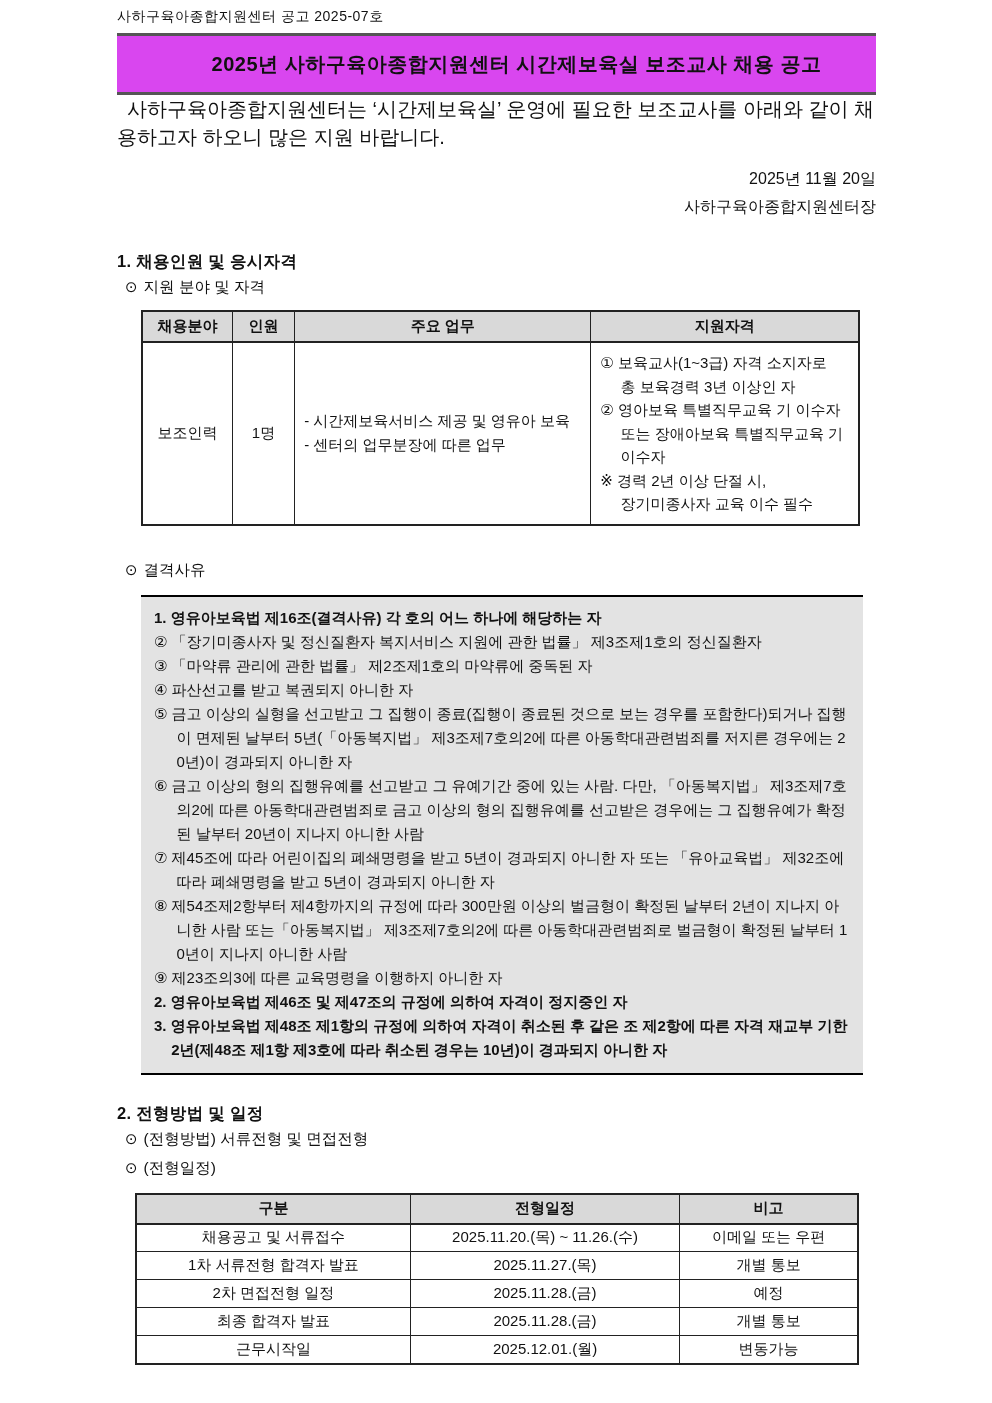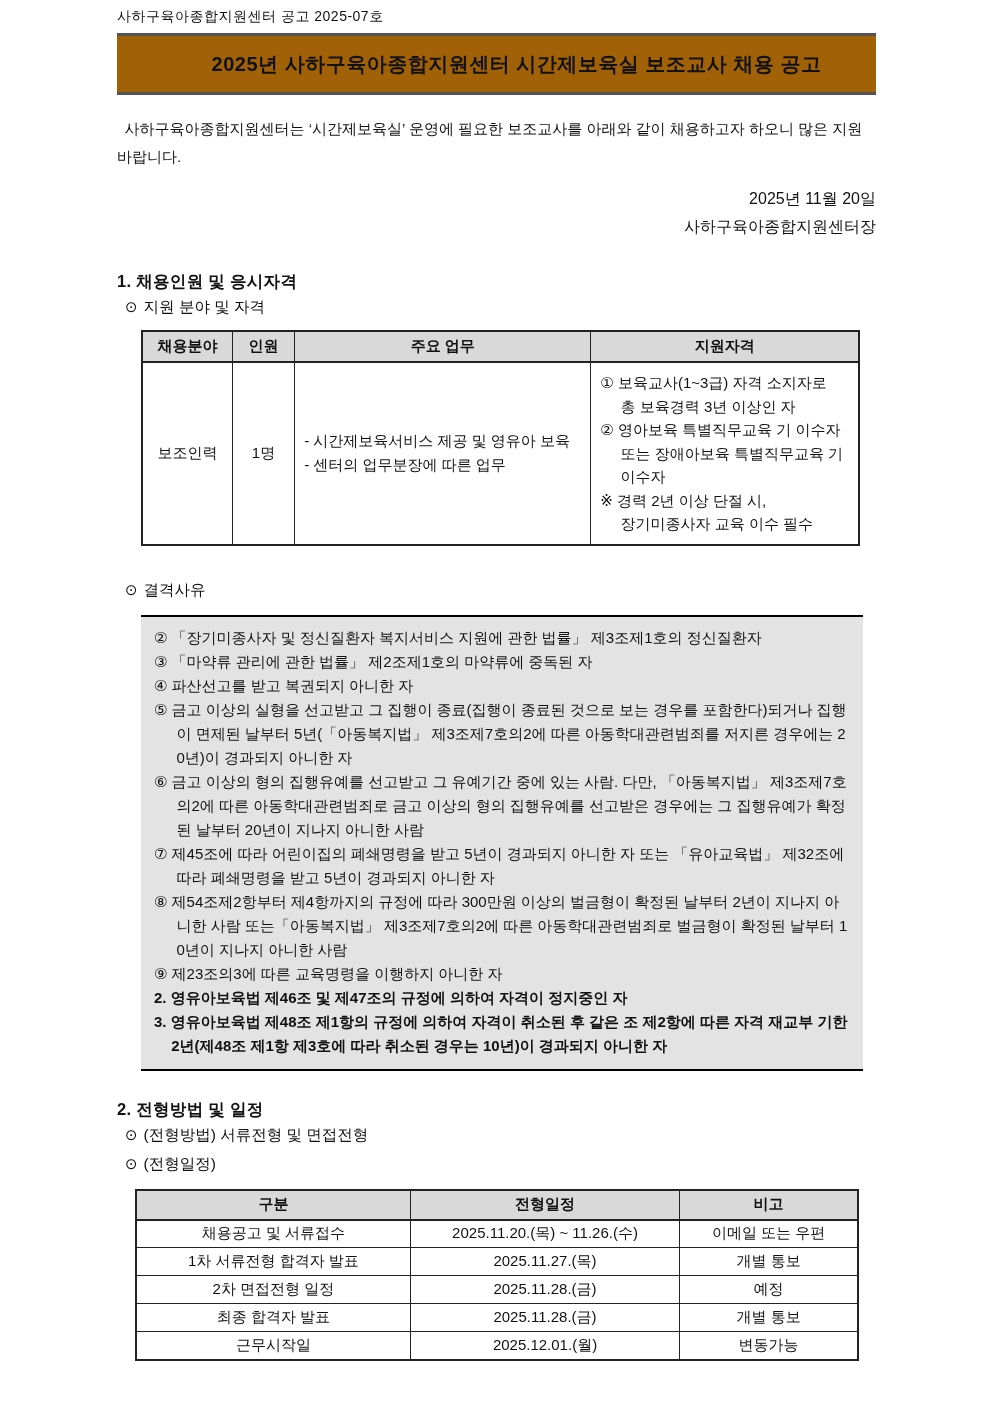--- a/index.html
+++ b/index.html
@@ -8,30 +8,30 @@
     width:992px; height:1403px;
     font-family:"Liberation Sans","DejaVu Sans",sans-serif;
     color:#111; overflow:hidden;
   }
   .page { padding:6px 116px 0 117px; }
 
   .doc-number { font-size:14px; letter-spacing:0.5px; padding-top:2px; }
 
   .title-box {
     margin-top:7px; height:62px;
-    background:#a16207;
+    background:#d946ef;
     border-top:3px solid #555; border-bottom:3px solid #555;
     display:flex; align-items:center; justify-content:center;padding-left:40px;
   }
   .title-box h1 {
     font-size:20px; font-weight:bold; letter-spacing:0.5px; text-align:center;
   }
 
   .intro {
-    margin-top:20px; font-size:15px; line-height:28px;
+    font-size:20px; line-height:28px;
     word-break:break-all; text-indent:0.5em;
   }
 
   .sign-block { margin-top:14px; text-align:right; font-size:16px; line-height:28px; }
 
   h2.section-heading { margin-top:30px; font-size:16.5px; font-weight:bold; letter-spacing:0.3px; }
   h2.section-heading.s2 { margin-top:28px; }
 
   .bullet-line { margin:4px 0 0 8px; font-size:15.5px; }
   .bullet-line .bullet-glyph { margin-right:6px; font-size:15px; }
@@ -127,20 +127,21 @@
         </td>
       </tr>
     </tbody>
   </table>
 
   <div class="bullet-line" style="margin-top:34px;">
     <span class="bullet-glyph">⊙</span><span>결격사유</span>
   </div>
 
   <div class="disq-box">
+    <div class="disq-item hang-n bold">1. 영유아보육법 제16조(결격사유) 각 호의 어느 하나에 해당하는 자</div>
     <div class="disq-item hang-c">② 「장기미종사자 및 정신질환자 복지서비스 지원에 관한 법률」 제3조제1호의 정신질환자</div>
     <div class="disq-item hang-c">③ 「마약류 관리에 관한 법률」 제2조제1호의 마약류에 중독된 자</div>
     <div class="disq-item hang-c">④ 파산선고를 받고 복권되지 아니한 자</div>
     <div class="disq-item hang-c">⑤ 금고 이상의 실형을 선고받고 그 집행이 종료(집행이 종료된 것으로 보는 경우를 포함한다)되거나 집행이 면제된 날부터 5년(「아동복지법」 제3조제7호의2에 따른 아동학대관련범죄를 저지른 경우에는 20년)이 경과되지 아니한 자</div>
     <div class="disq-item hang-c">⑥ 금고 이상의 형의 집행유예를 선고받고 그 유예기간 중에 있는 사람. 다만, 「아동복지법」 제3조제7호의2에 따른 아동학대관련범죄로 금고 이상의 형의 집행유예를 선고받은 경우에는 그 집행유예가 확정된 날부터 20년이 지나지 아니한 사람</div>
     <div class="disq-item hang-c">⑦ 제45조에 따라 어린이집의 폐쇄명령을 받고 5년이 경과되지 아니한 자 또는 「유아교육법」 제32조에 따라 폐쇄명령을 받고 5년이 경과되지 아니한 자</div>
     <div class="disq-item hang-c">⑧ 제54조제2항부터 제4항까지의 규정에 따라 300만원 이상의 벌금형이 확정된 날부터 2년이 지나지 아니한 사람 또는「아동복지법」 제3조제7호의2에 따른 아동학대관련범죄로 벌금형이 확정된 날부터 10년이 지나지 아니한 사람</div>
     <div class="disq-item hang-c">⑨ 제23조의3에 따른 교육명령을 이행하지 아니한 자</div>
     <div class="disq-item hang-n bold">2. 영유아보육법 제46조 및 제47조의 규정에 의하여 자격이 정지중인 자</div>
     <div class="disq-item hang-n bold">3. 영유아보육법 제48조 제1항의 규정에 의하여 자격이 취소된 후 같은 조 제2항에 따른 자격 재교부 기한 2년(제48조 제1항 제3호에 따라 취소된 경우는 10년)이 경과되지 아니한 자</div>

